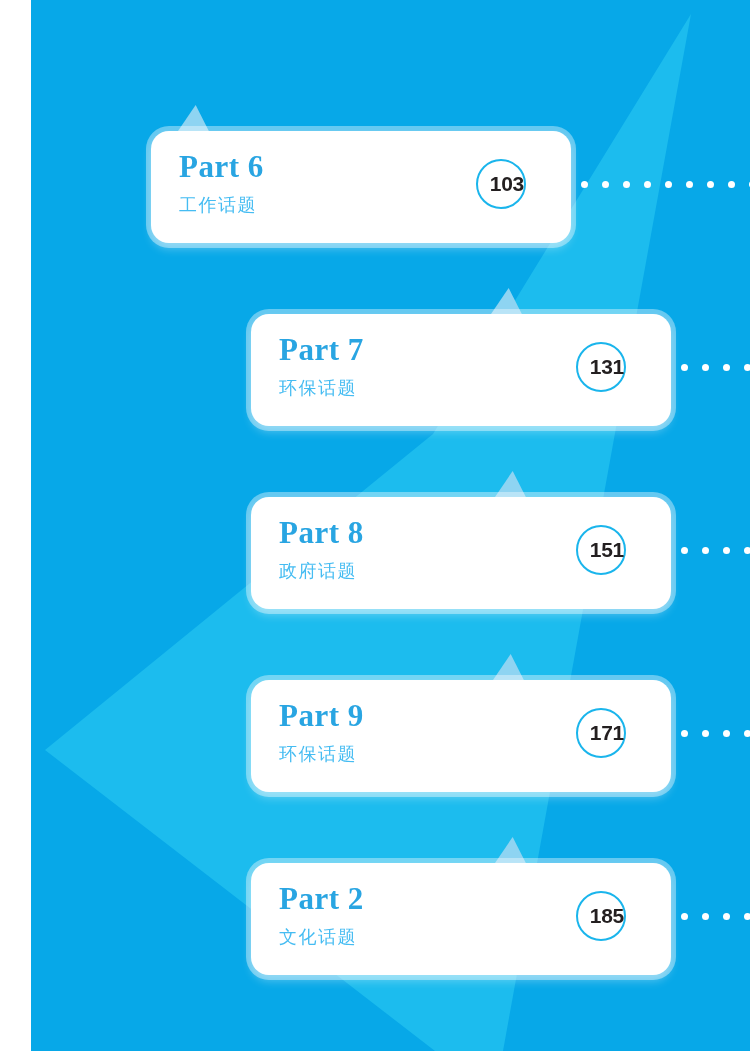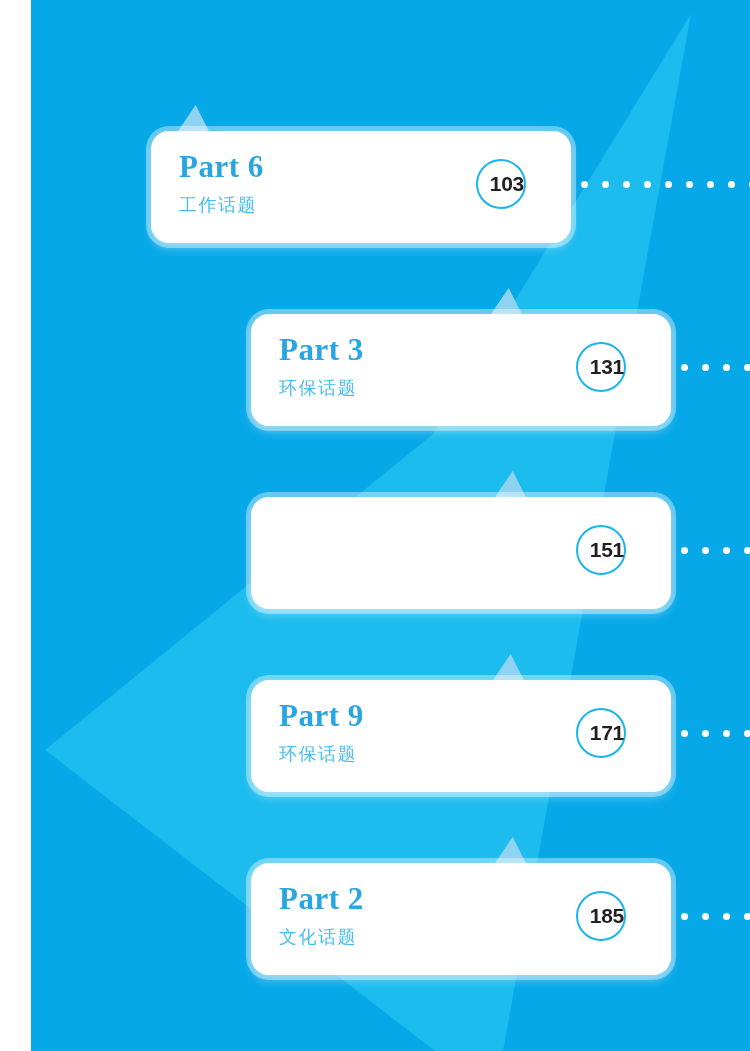--- a/index.html
+++ b/index.html
@@ -122,31 +122,35 @@
           </div>
           <div class="badge" style="left: 325px;">
             <span class="badge-num">103</span>
           </div>
         </div>
       </div>
       <div class="toc-row" style="left: 220px; top: 314px; width: 420px;">
         <div class="pointer" style="left: 241px;"></div>
         <div class="card" style="width: 420px;">
           <div class="card-text">
-            <div class="part-label">Part 3</div>
+            <div class="part-label">Part 7</div>
             <div class="topic-label">环保话题</div>
           </div>
           <div class="badge" style="left: 325px;">
             <span class="badge-num">131</span>
           </div>
         </div>
       </div>
       <div class="toc-row" style="left: 220px; top: 497px; width: 420px;">
         <div class="pointer" style="left: 245px;"></div>
         <div class="card" style="width: 420px;">
+          <div class="card-text">
+            <div class="part-label">Part 8</div>
+            <div class="topic-label">政府话题</div>
+          </div>
           <div class="badge" style="left: 325px;">
             <span class="badge-num">151</span>
           </div>
         </div>
       </div>
       <div class="toc-row" style="left: 220px; top: 680px; width: 420px;">
         <div class="pointer" style="left: 243px;"></div>
         <div class="card" style="width: 420px;">
           <div class="card-text">
             <div class="part-label">Part 9</div>

